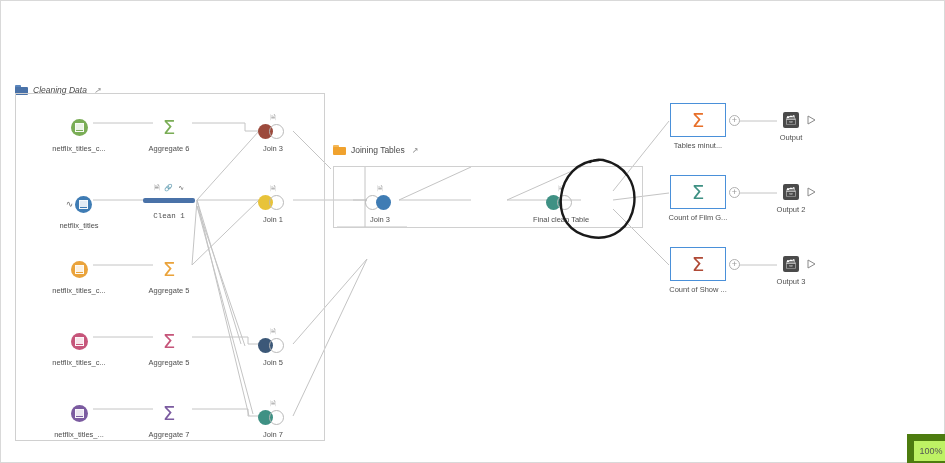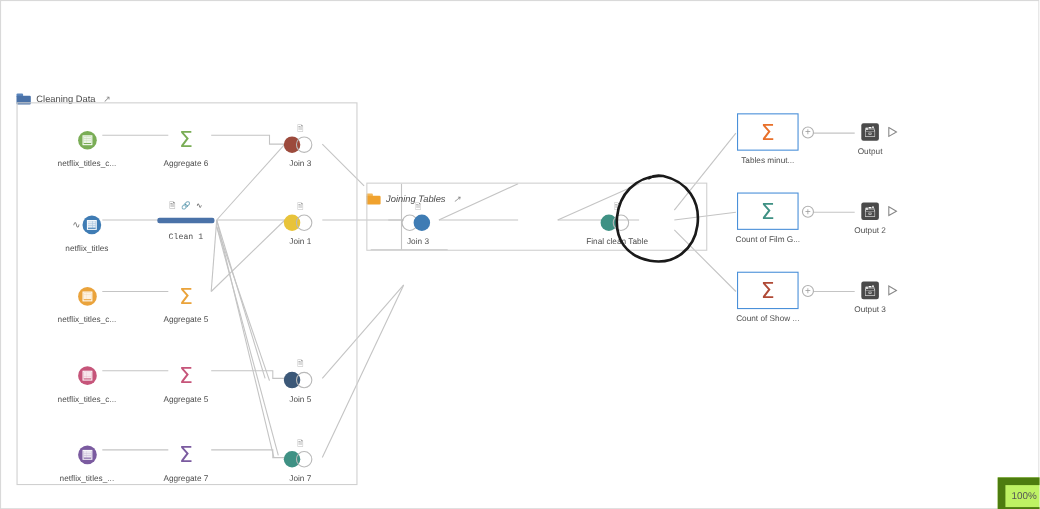--- a/index.html
+++ b/index.html
@@ -163,31 +163,31 @@
       <path d="M 612 190 L 668 120"></path>
       <path d="M 612 199 L 668 192"></path>
       <path d="M 612 208 L 668 264"></path>
 
       <path d="M 734 120 L 776 120"></path>
       <path d="M 734 192 L 776 192"></path>
       <path d="M 734 264 L 776 264"></path>
     </g>
   </svg>
 
-  <div class="group-header" style="left:14px;top:84px;">
+  <div class="group-header" style="left:14px;top:84px;font-style:italic;">
     <span class="folder">
       <span class="tab" style="background:#5b86bd;"></span>
       <span class="body" style="background:#4a72a8;"></span>
     </span>
     <span>Cleaning Data</span>
     <span class="expand-ico">↗</span>
   </div>
   <div class="group-box" style="left:14px;top:92px;width:310px;height:348px;"></div>
 
-  <div class="group-header" style="left:332px;top:175px;font-style:italic;">
+  <div class="group-header" style="left:332px;top:144px;">
     <span class="folder">
       <span class="tab" style="background:#f5b košer;background:#f5b857;"></span>
       <span class="body" style="background:#f0a22e;"></span>
     </span>
     <span>Joining Tables</span>
     <span class="expand-ico">↗</span>
   </div>
   <div class="group-box" style="left:332px;top:165px;width:310px;height:62px;"></div>
 
   <div class="node" style="left:78px;top:113px;">

